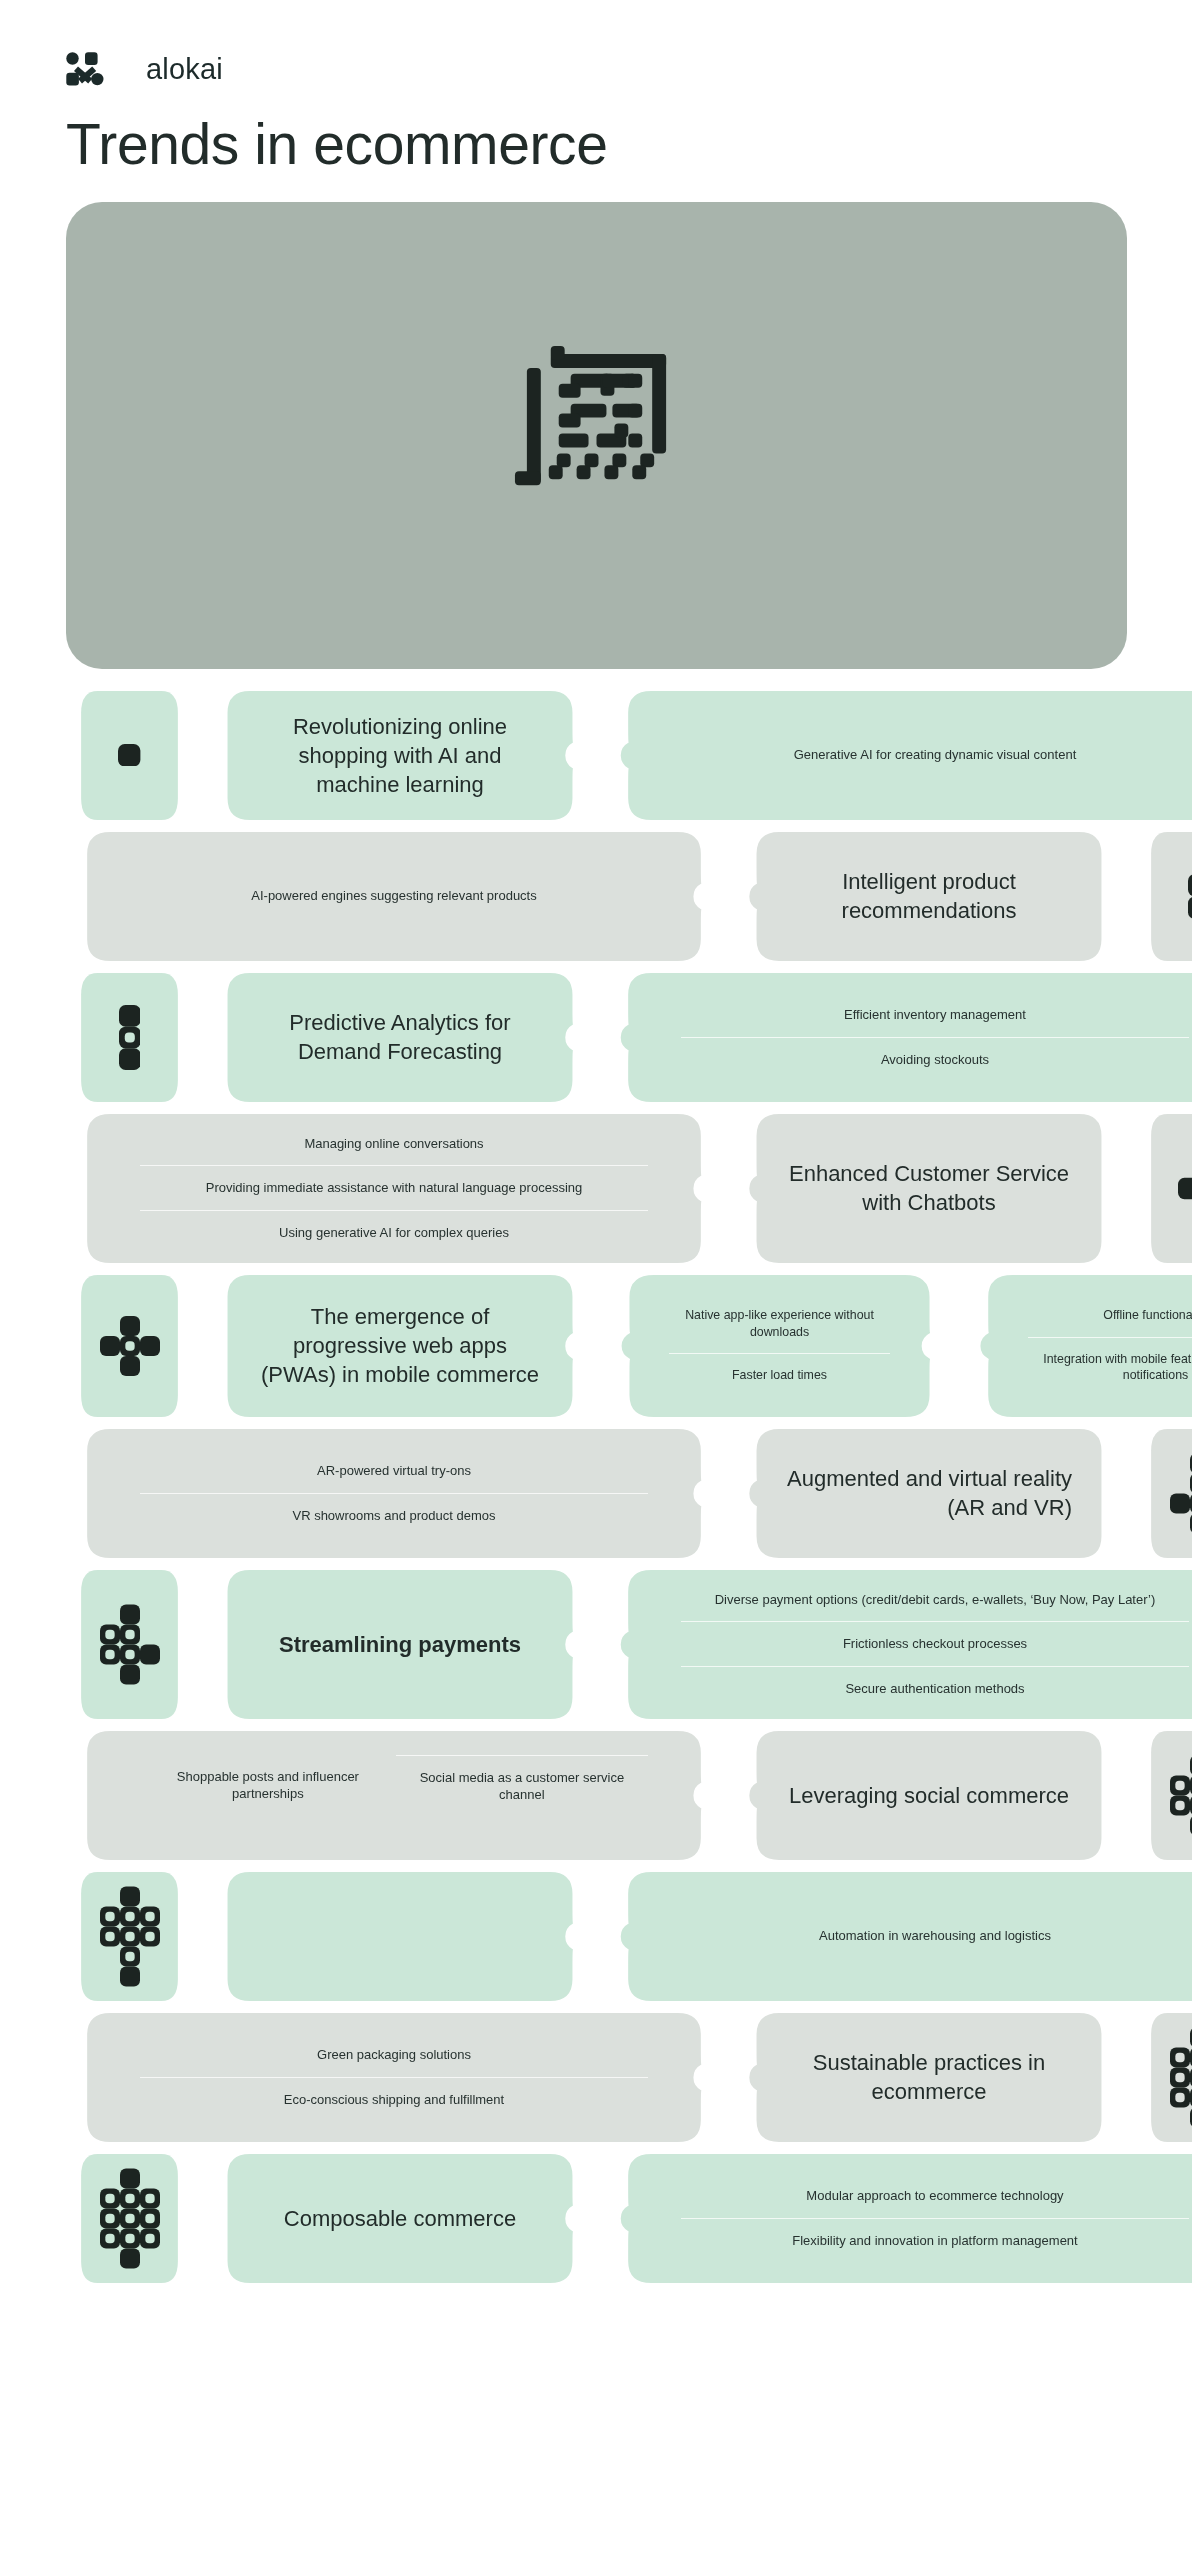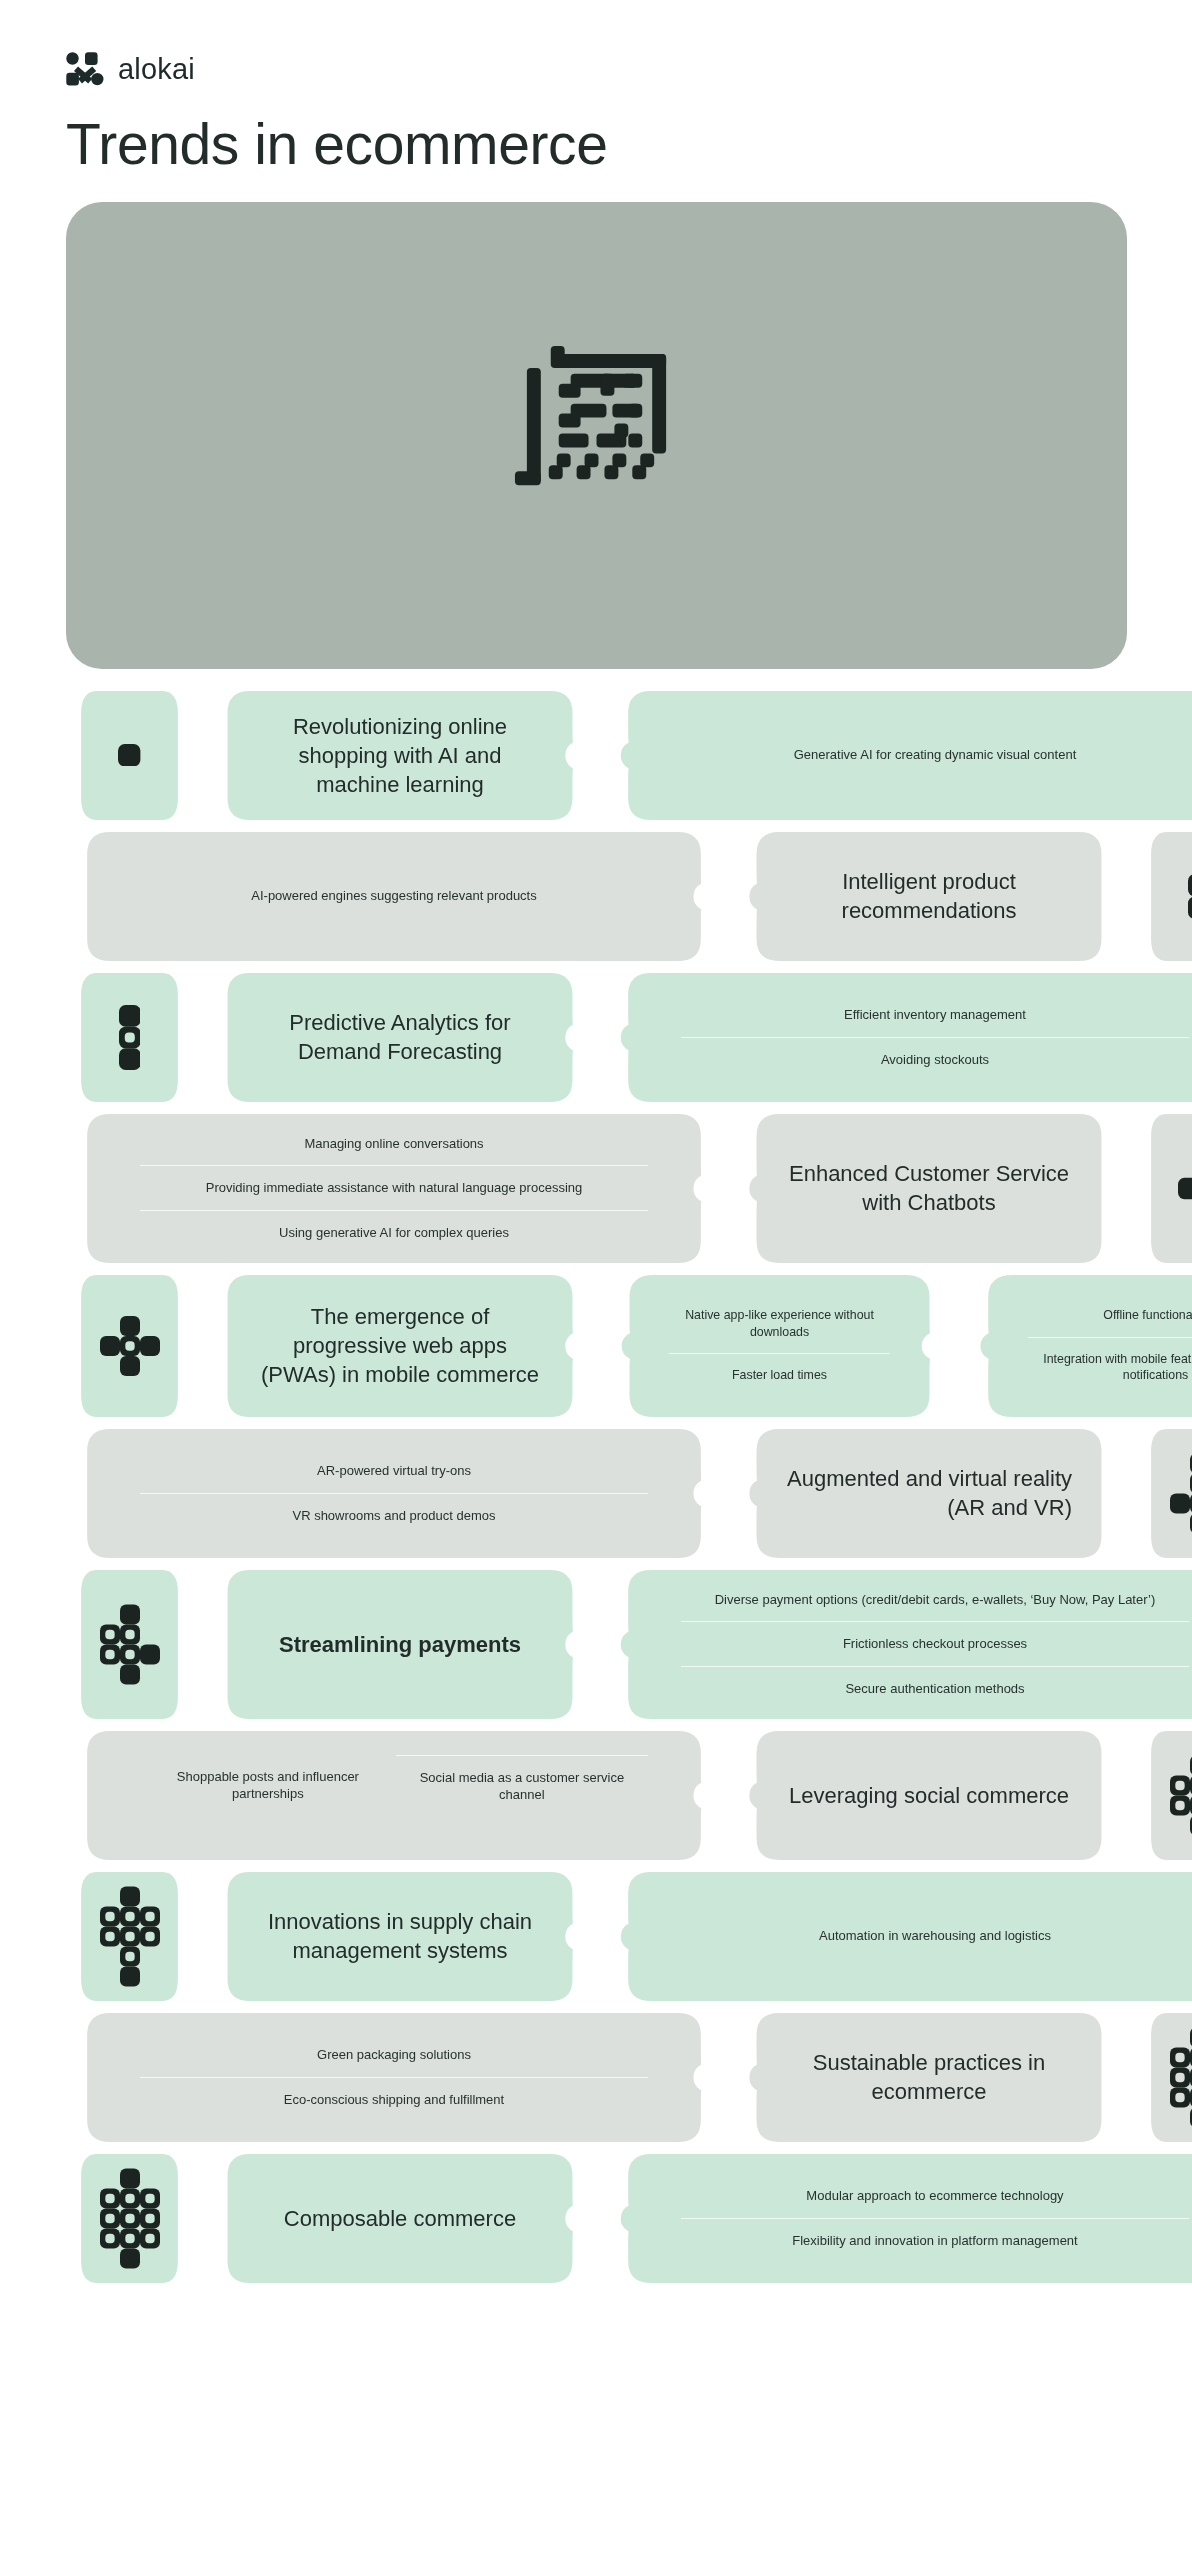--- a/index.html
+++ b/index.html
@@ -8,21 +8,21 @@
     background:#ffffff;
     font-family:"Liberation Sans", sans-serif;
     color:#1c2421;
     -webkit-font-smoothing:antialiased;
   }
   .page{width:1193px;min-height:2576px;position:relative;box-sizing:border-box;padding:0 66px 40px 66px;}
 
   
   .brandbar{display:flex;align-items:center;gap:14px;padding-top:52px;}
   .logo-mark{width:38px;height:34px;position:relative;flex:none;}
-  .brand-name{font-size:29px;letter-spacing:0.2px;color:#1c2a2a;font-weight:400;line-height:1;}
+  .brand-name{font-size:29px;letter-spacing:0.2px;color:#1c2a2a;font-weight:400;line-height:1;margin-left:28px;}
 
   .page-title{
     margin:28px 0 0 0;
     font-size:57px;
     font-weight:400;
     letter-spacing:-0.4px;
     line-height:1.08;
     color:#222c2a;
   }
 
@@ -467,23 +467,20 @@
               <rect x="4" y="19" width="7" height="7" rx="2.8" fill="#cbe7d8"></rect>
               <rect x="34" y="19" width="7" height="7" rx="2.8" fill="#cbe7d8"></rect>
             </svg>
           </div>
         </div>
         <div class="gap"></div>
         <div class="title-card piece" style="width: 334px; flex: 0 0 auto;">
           <svg class="bg" viewBox="-20 0 376 130" preserveAspectRatio="none" aria-hidden="true">
             <path d="M 22 0 L 314 0 Q 336 0 336 22 L 336 37 Q 336 52 336.5 52 A 15 15 0 0 0 336.5 78 Q 336 78 336 93 L 336 108 Q 336 130 314 130 L 22 130 Q 0 130 0 108 L 0 22 Q 0 0 22 0 Z" fill="#cbe7d8"></path>
           </svg>
-          <div class="content" style="align-items:center;justify-content:center;padding:10px 24px;text-align:center">
-            <span class="lbl">Innovations in supply chain management systems</span>
-          </div>
         </div>
         <div class="gap"></div>
         <div class="bullets-card piece" style="width: 576px; flex: 0 0 auto;">
           <svg class="bg" viewBox="-20 0 620 130" preserveAspectRatio="none" aria-hidden="true">
             <path d="M 22 0 L 558 0 Q 580 0 580 22 L 580 108 Q 580 130 558 130 L 22 130 Q 0 130 0 108 L 0 93 Q 0 78 0.5 78 A 15 15 0 0 1 0.5 52 Q 0 52 0 37 L 0 22 Q 0 0 22 0 Z" fill="#cbe7d8"></path>
           </svg>
           <div class="content" style="flex-direction:column;justify-content:center;padding:10px 34px">
             <div class="bullet">Automation in warehousing and logistics</div>
           </div>
         </div>

